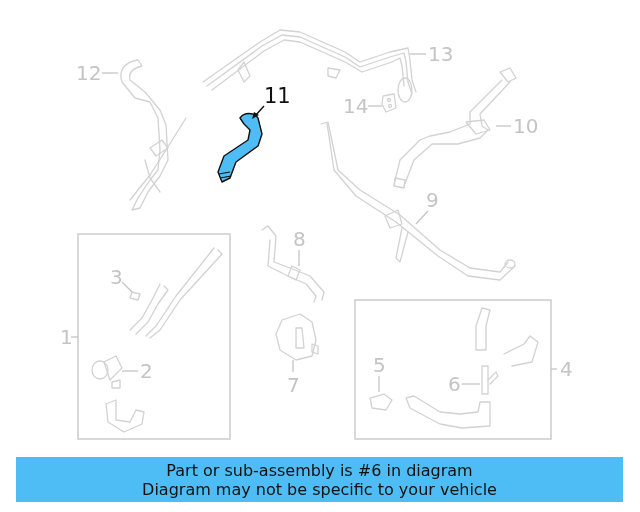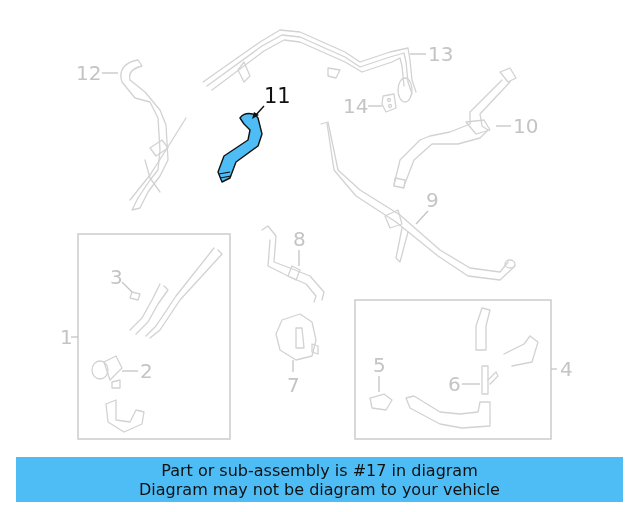--- a/index.html
+++ b/index.html
@@ -132,15 +132,15 @@
   <text class="callout" x="448" y="391">6</text>
   <line class="arrow" x1="462" y1="384" x2="480" y2="384"></line>
   <g>
     <path class="part" d="M482,308 L490,310 L486,326 L486,350 L476,350 L476,326 Z"></path>
     <path class="part" d="M504,354 L524,344 L530,336 L538,342 L532,362 L512,366"></path>
     <path class="part" d="M406,398 L414,396 L440,412 L460,414 L478,412 L480,402 L490,402 L490,426 L462,428 L440,424 L410,408 Z"></path>
   </g>
 </svg>
 
 <div class="banner">
-  <span>Part or sub-assembly is #17 in diagram</span>
-  <span>Diagram may not be diagram to your vehicle</span>
+  <span>Part or sub-assembly is #6 in diagram</span>
+  <span>Diagram may not be specific to your vehicle</span>
 </div>
 
 </body></html>

